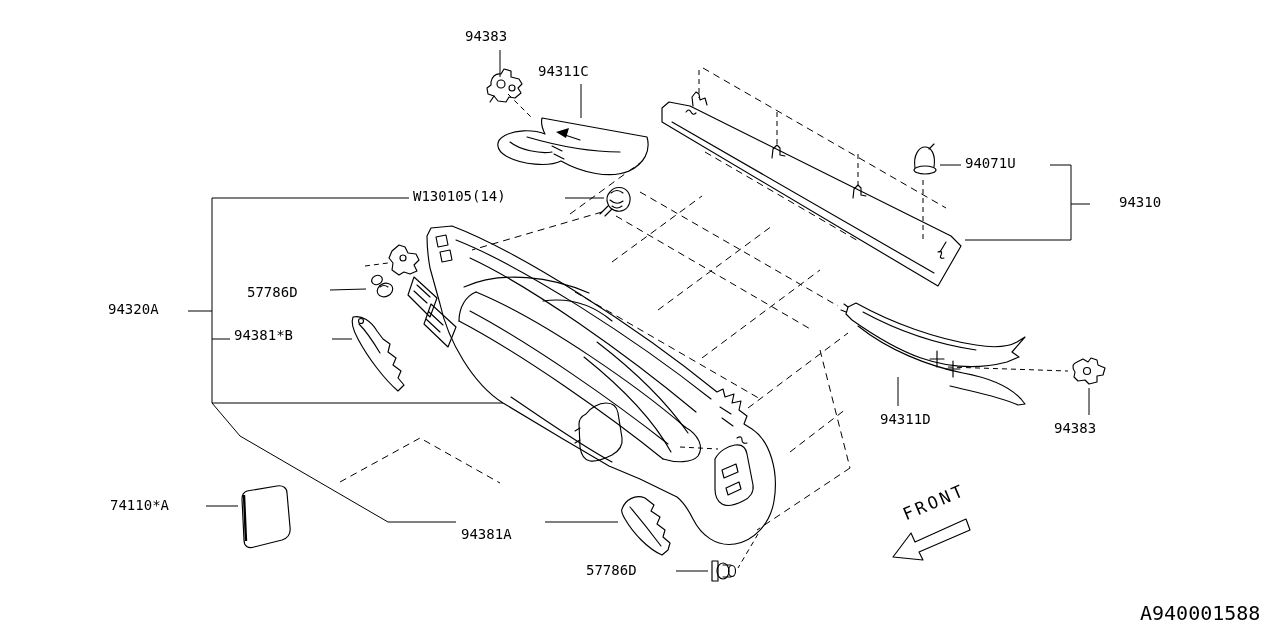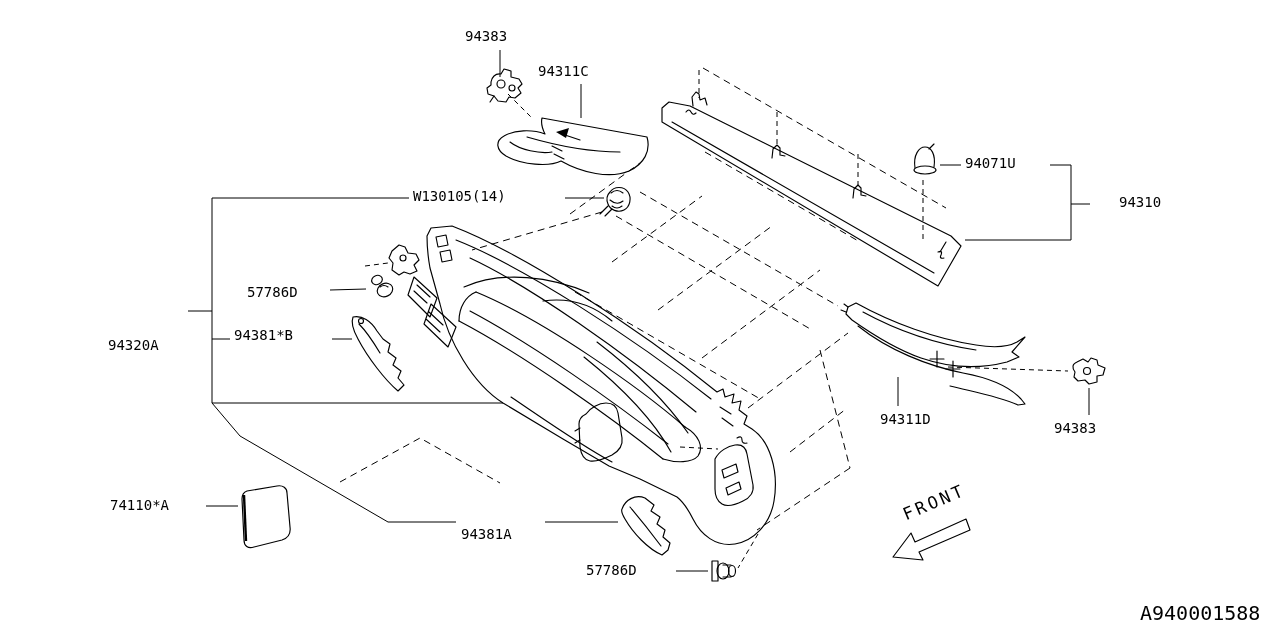--- a/index.html
+++ b/index.html
@@ -187,21 +187,21 @@
     <path class="ln" d="M893,557 L911,533 L915,542 L966,519 L970,530 L919,552 L923,560 Z"></path>
   </g>
 
 </svg>
 
 <div class="lbl" style="left:465px;top:25px;">94383</div>
 <div class="lbl" style="left:538px;top:60px;text-align:center;">94311C</div>
 <div class="lbl" style="left:413px;top:185px;">W130105(14)</div>
 <div class="lbl" style="left:965px;top:152px;">94071U</div>
 <div class="lbl" style="left:1094px;top:191px;margin-left:25px;">94310</div>
-<div class="lbl" style="left:108px;top:298px;margin-top:36px;">94320A</div>
+<div class="lbl" style="left:108px;top:298px;">94320A</div>
 <div class="lbl" style="left:247px;top:281px;">57786D</div>
 <div class="lbl" style="left:234px;top:324px;">94381*B</div>
 <div class="lbl" style="left:110px;top:494px;">74110*A</div>
 <div class="lbl" style="left:461px;top:511px;margin-top:12px;">94381A</div>
 <div class="lbl" style="left:586px;top:559px;">57786D</div>
 <div class="lbl" style="left:880px;top:408px;">94311D</div>
 <div class="lbl" style="left:1054px;top:417px;">94383</div>
 
 <div class="lbl front" style="left:908px;top:503px;">FRONT</div>
 

